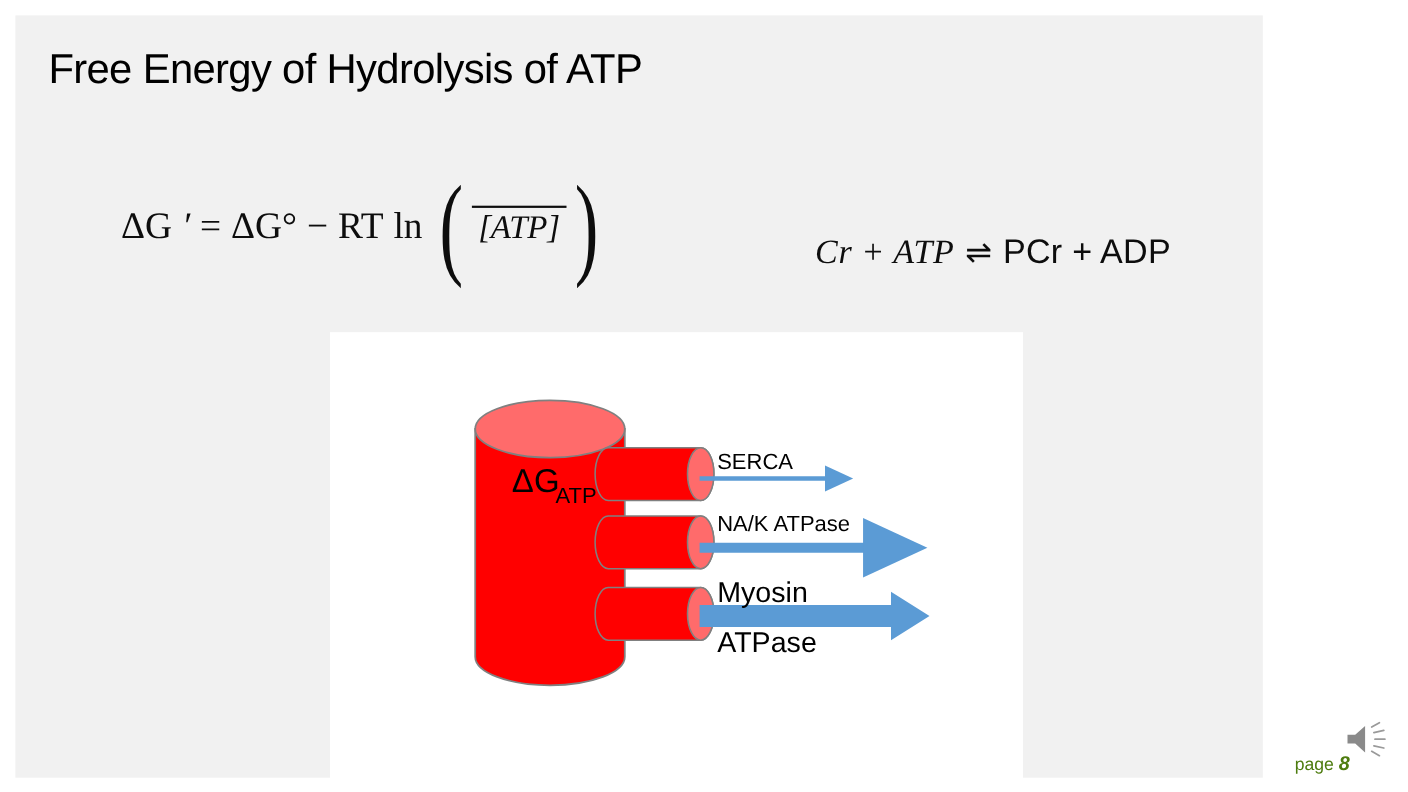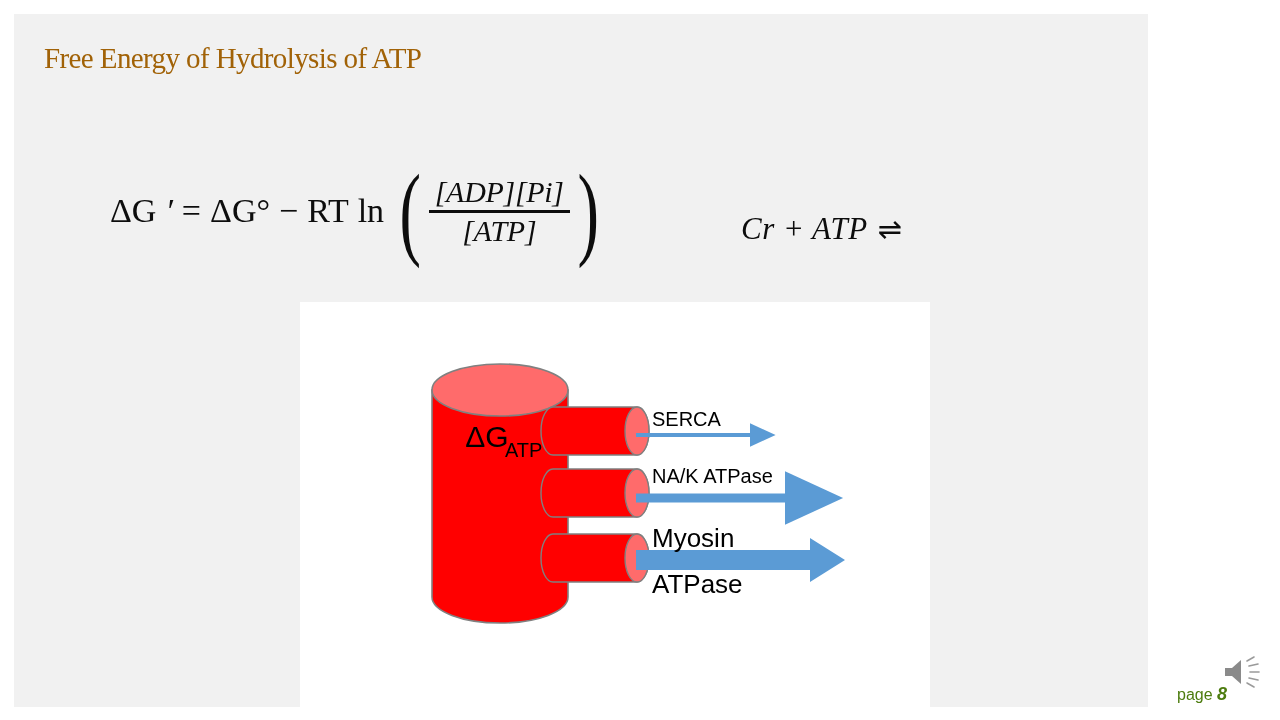--- a/index.html
+++ b/index.html
@@ -27,26 +27,26 @@
     width: 1134px;
     height: 693px;
     background: #f1f1f1;
   }
 
   
   .slide-title {
     position: absolute;
     left: 30px;
     top: 28px;
-    font-size: 29px;
+    font-size: 38px;
     font-weight: 400;
-    color: #a16207;
+    color: #000000;
     letter-spacing: -0.6px;
     white-space: nowrap;
-    font-family: Liberation Serif, serif;
+    font-family: Liberation Sans, sans-serif;
   }
 
   
   .eq-main {
     position: absolute;
     left: 96px;
     top: 160px;
     display: flex;
     align-items: center;
     color: #0d0d0d;
@@ -166,30 +166,30 @@
     <div class="eq-main">
       <span class="tok upright">ΔG</span>
       <span class="tok prime">′</span>
       <span class="tok upright">=</span>
       <span class="tok upright">ΔG°</span>
       <span class="tok upright">−</span>
       <span class="tok upright">RT</span>
       <span class="tok upright">ln</span>
       <span class="paren">(</span>
       <span class="fraction">
-        <span class="num">[ADP][Pi]</span>
         <span class="bar"></span>
         <span class="den">[ATP]</span>
       </span>
       <span class="paren">)</span>
     </div>
 
     <div class="eq-side">
       <span class="ital">Cr + ATP</span>
       <span class="sym">⇌</span>
+      <span class="sans">PCr + ADP</span>
     </div>
 
     <div class="figure-panel">
       <svg class="figure-svg" width="630" height="419" viewBox="0 0 630 419">
 
         <defs>
           <marker id="arrowThin" markerWidth="7" markerHeight="7" refX="0.6" refY="3" orient="auto" markerUnits="strokeWidth">
             <path d="M0,0 L6.5,3 L0,6 z" fill="#5B9BD5"></path>
           </marker>
         </defs>

